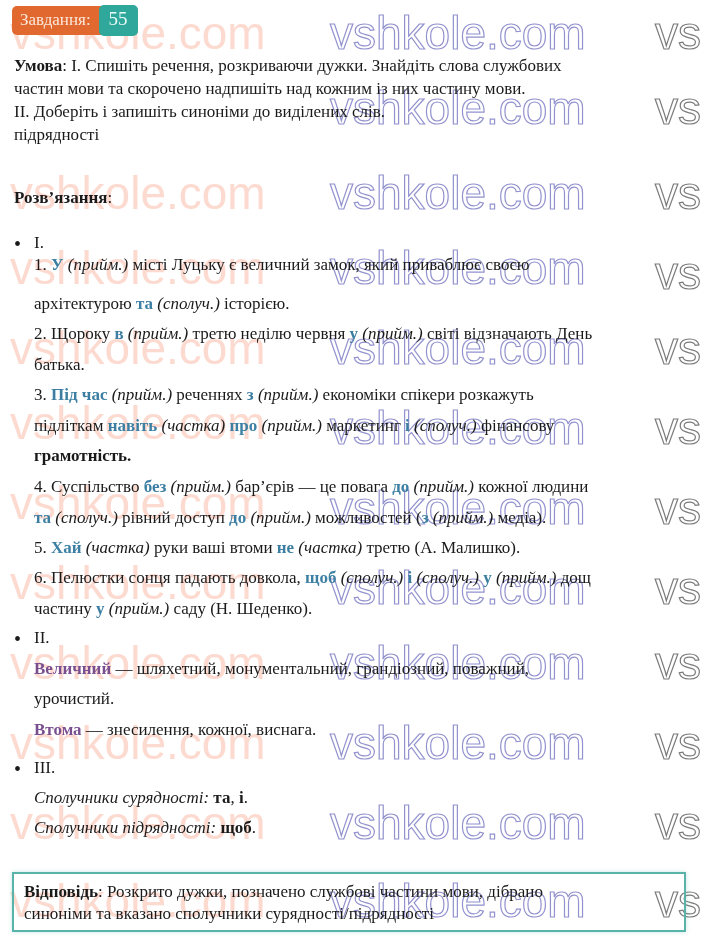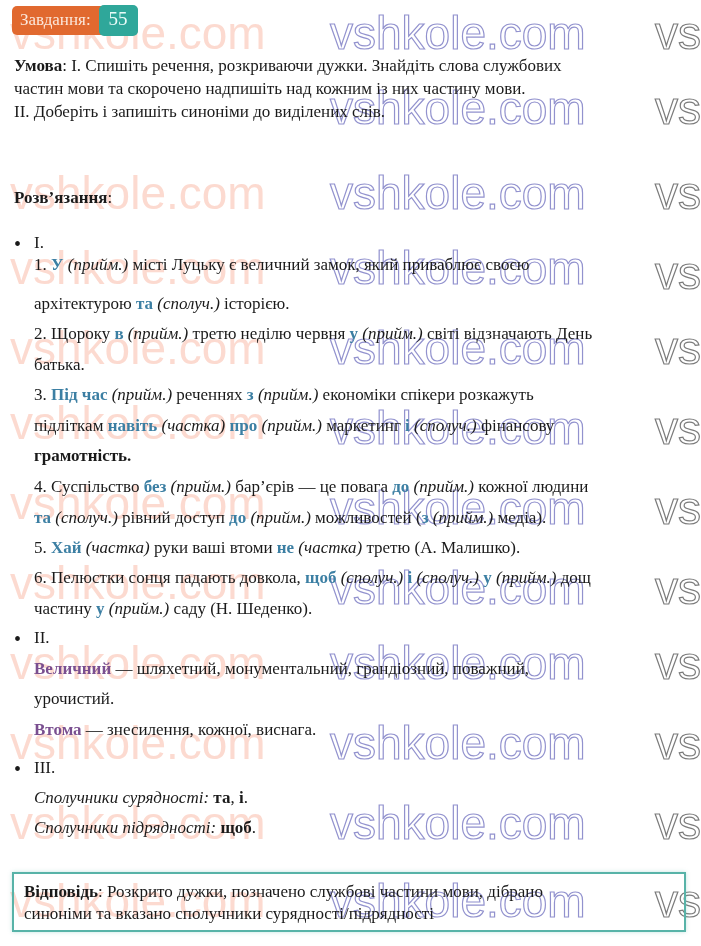--- a/index.html
+++ b/index.html
@@ -100,20 +100,21 @@
 
   <div class="badge">
     <span class="lbl">Завдання:</span>
     <span class="num">55</span>
   </div>
 
   <div class="cond">
     <p><b>Умова</b><span>: І. Спишіть речення, розкриваючи дужки. Знайдіть слова службових</span></p>
     <p>частин мови та скорочено надпишіть над кожним із них частину мови.</p>
     <p>ІІ. Доберіть і запишіть синоніми до виділених слів.</p>
+    <p>підрядності</p>
   </div>
 
   <div class="sol-title">
     <b>Розв’язання</b><span>:</span>
   </div>
 
   <div class="section" style="top:233px">
     <span class="bullet"></span>
     <span class="sec-label">І.</span>
     <div class="lines">

